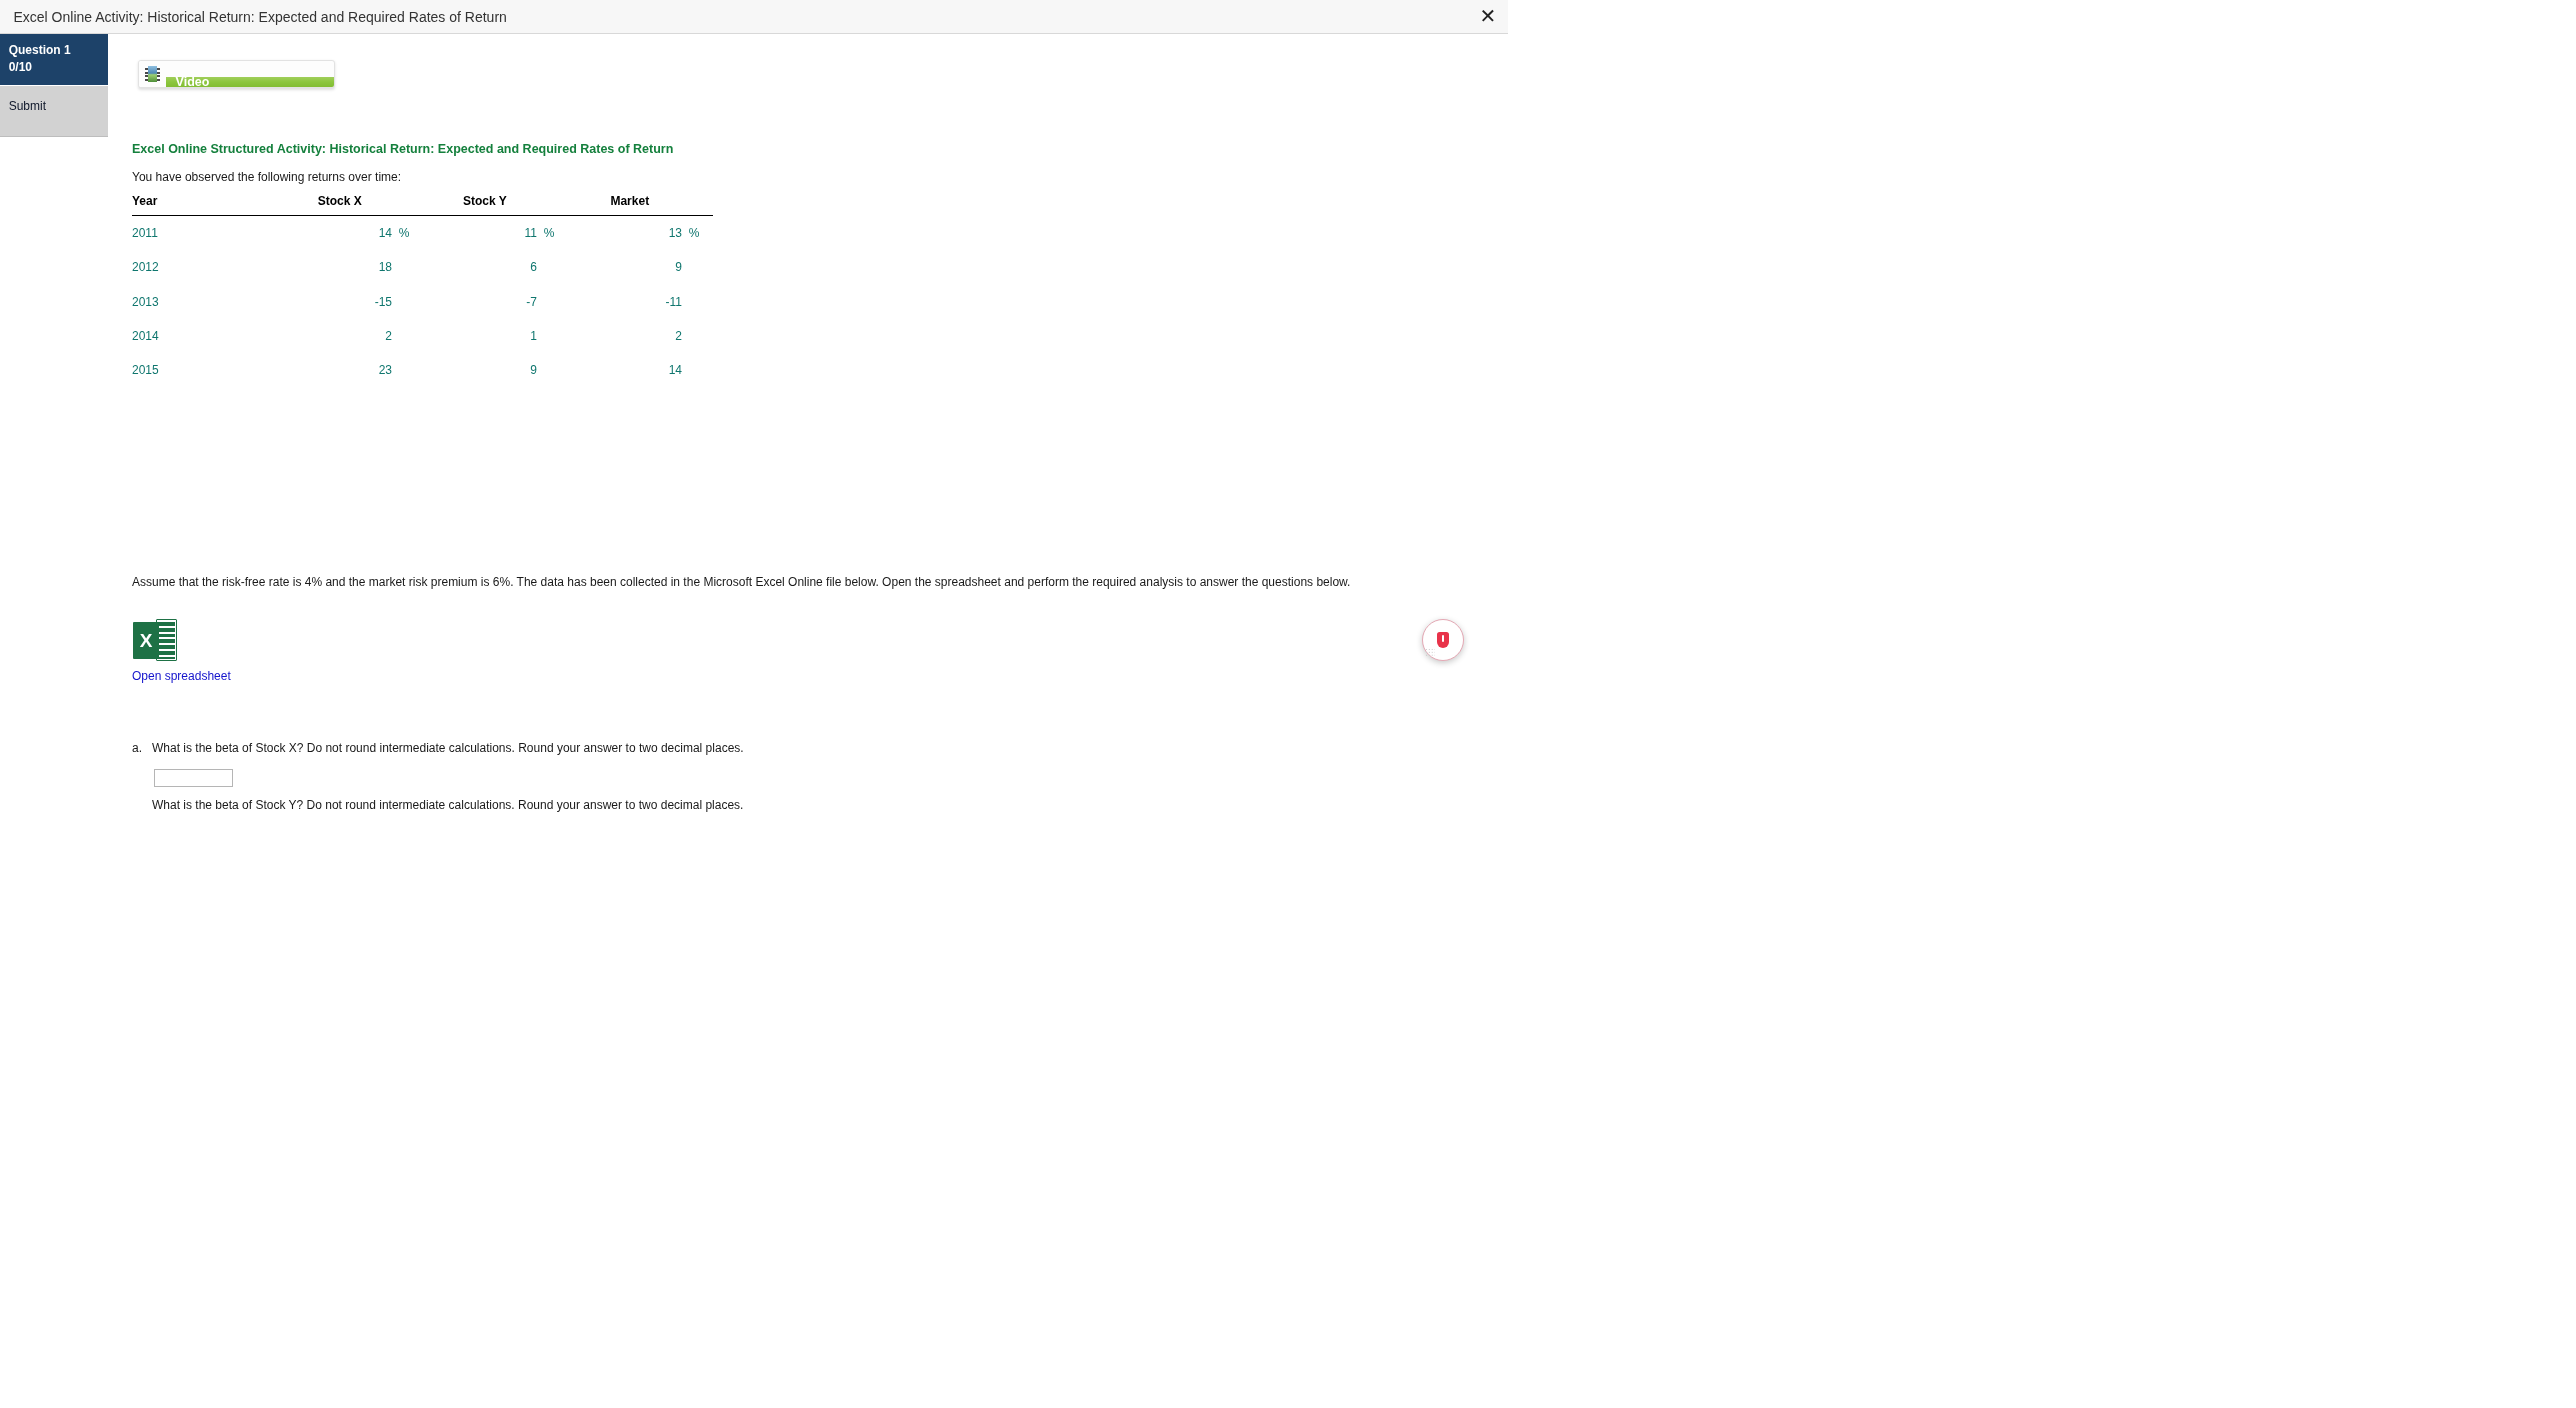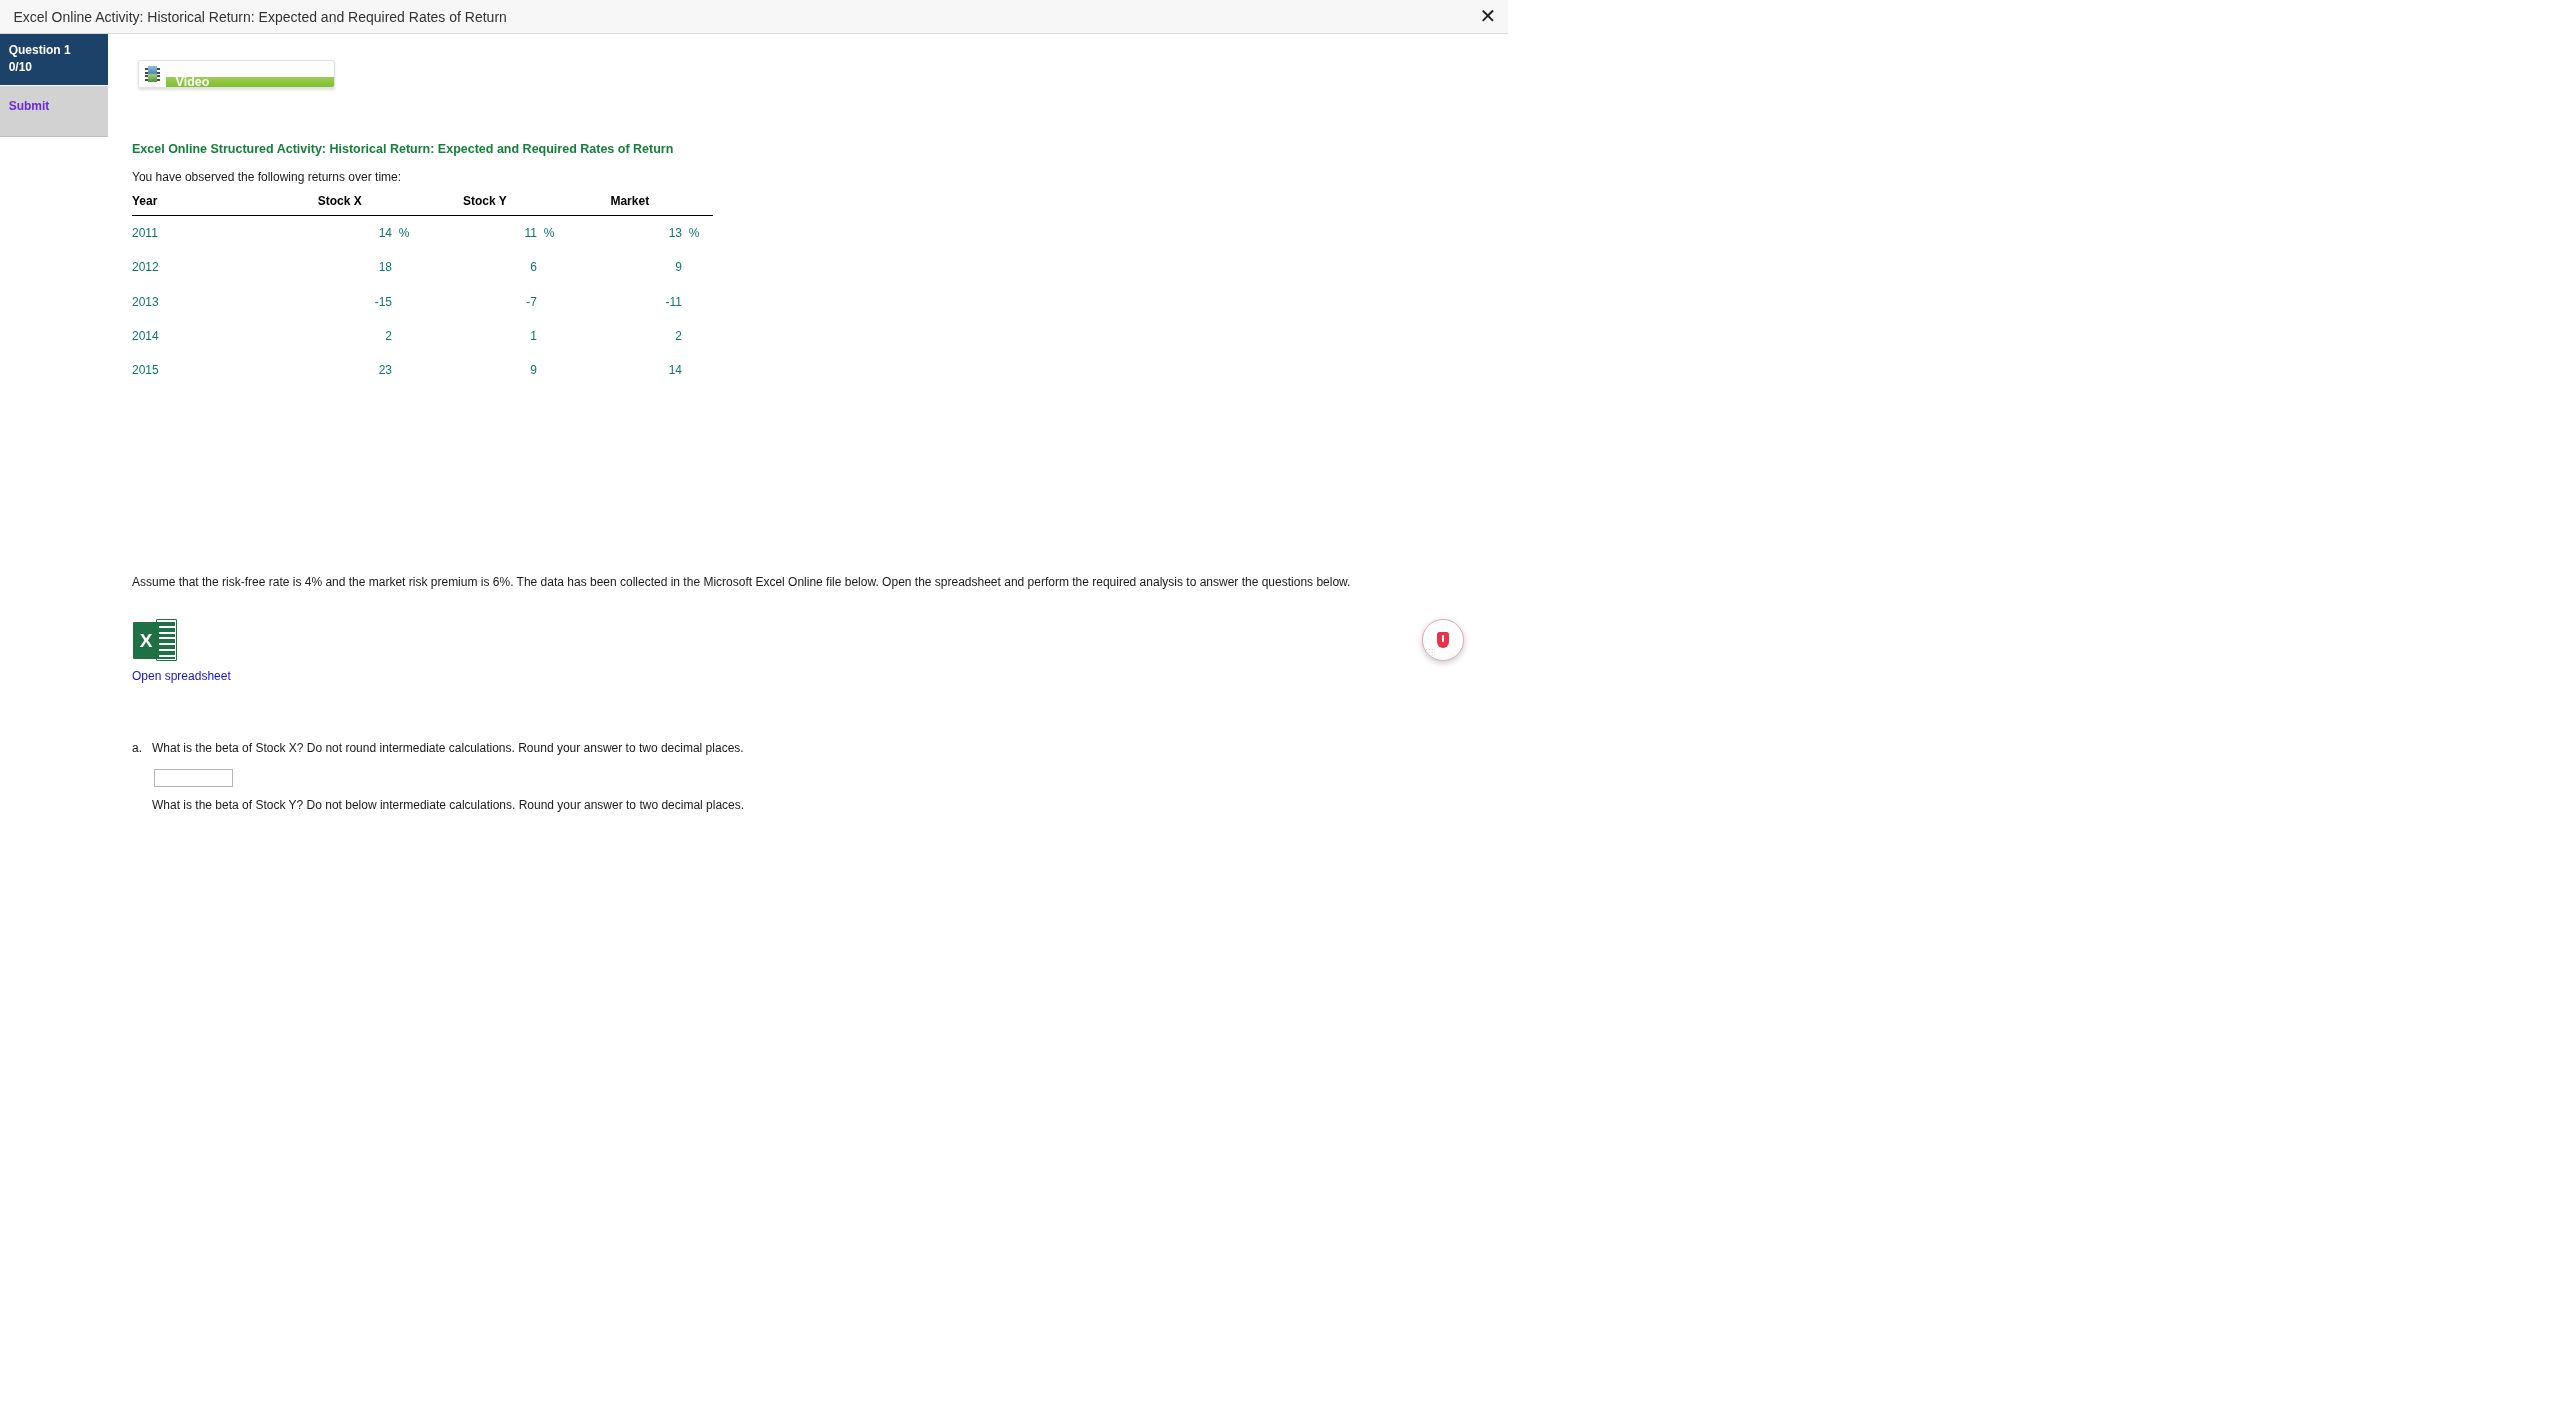--- a/index.html
+++ b/index.html
@@ -67,22 +67,22 @@
     border-bottom: 1.9px solid #ffffff;
   }
   .q-title { font-weight: bold; font-size: 12px; }
   .q-score { font-weight: bold; font-size: 12px; }
   .submit-block {
     background: #d2d2d2;
     padding: 12.5px 8.7px 23px 8.7px;
     border-bottom: 1px solid #bdbdbd;
   }
   .submit-link {
-    color: #6d28d9;
-    font-weight: bold;
+    color: #0f172a;
+    font-weight: normal;
     font-size: 12px;
     text-decoration: none;
     cursor: pointer;
   }
 
   
   .content {
     position: absolute;
     top: 34px; left: 108px;
     width: 1401px;
@@ -397,21 +397,21 @@
     <div class="excel-sheet"></div>
     <div class="excel-grid"></div>
     <div class="excel-left"></div>
   </div>
   <a class="open-sheet">Open spreadsheet</a>
 
   <div class="q-marker" style="left:24px; top:707px;">a.</div>
   <div class="q-item" style="left:44px; top:707px;">What is the beta of Stock X? Do not round intermediate calculations. Round your answer to two decimal places.</div>
   <input class="ans-box" style="left: 46px; top: 735px;" value="">
 
-  <div class="q-item" style="left:44px; top:764px;">What is the beta of Stock Y? Do not below intermediate calculations. Round your answer to two decimal places.</div>
+  <div class="q-item" style="left:44px; top:764px;">What is the beta of Stock Y? Do not round intermediate calculations. Round your answer to two decimal places.</div>
 
 </div>
 
 <div class="float-widget" style="top:619px; right:44px;">
   <div class="shield"></div>
 </div>
 <div class="float-grip" style="top:648px; right:73px;"></div>
 
 
 </body></html>

